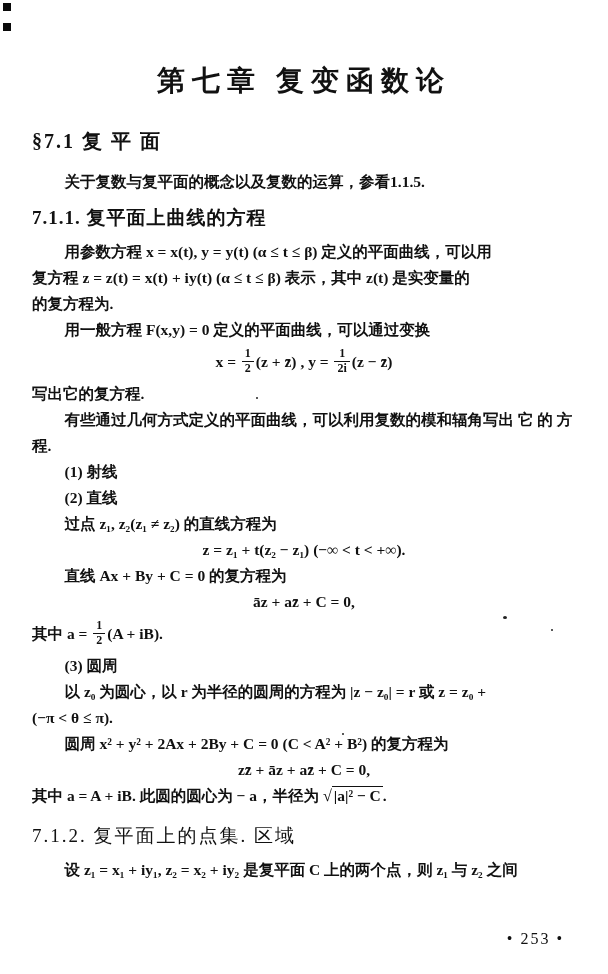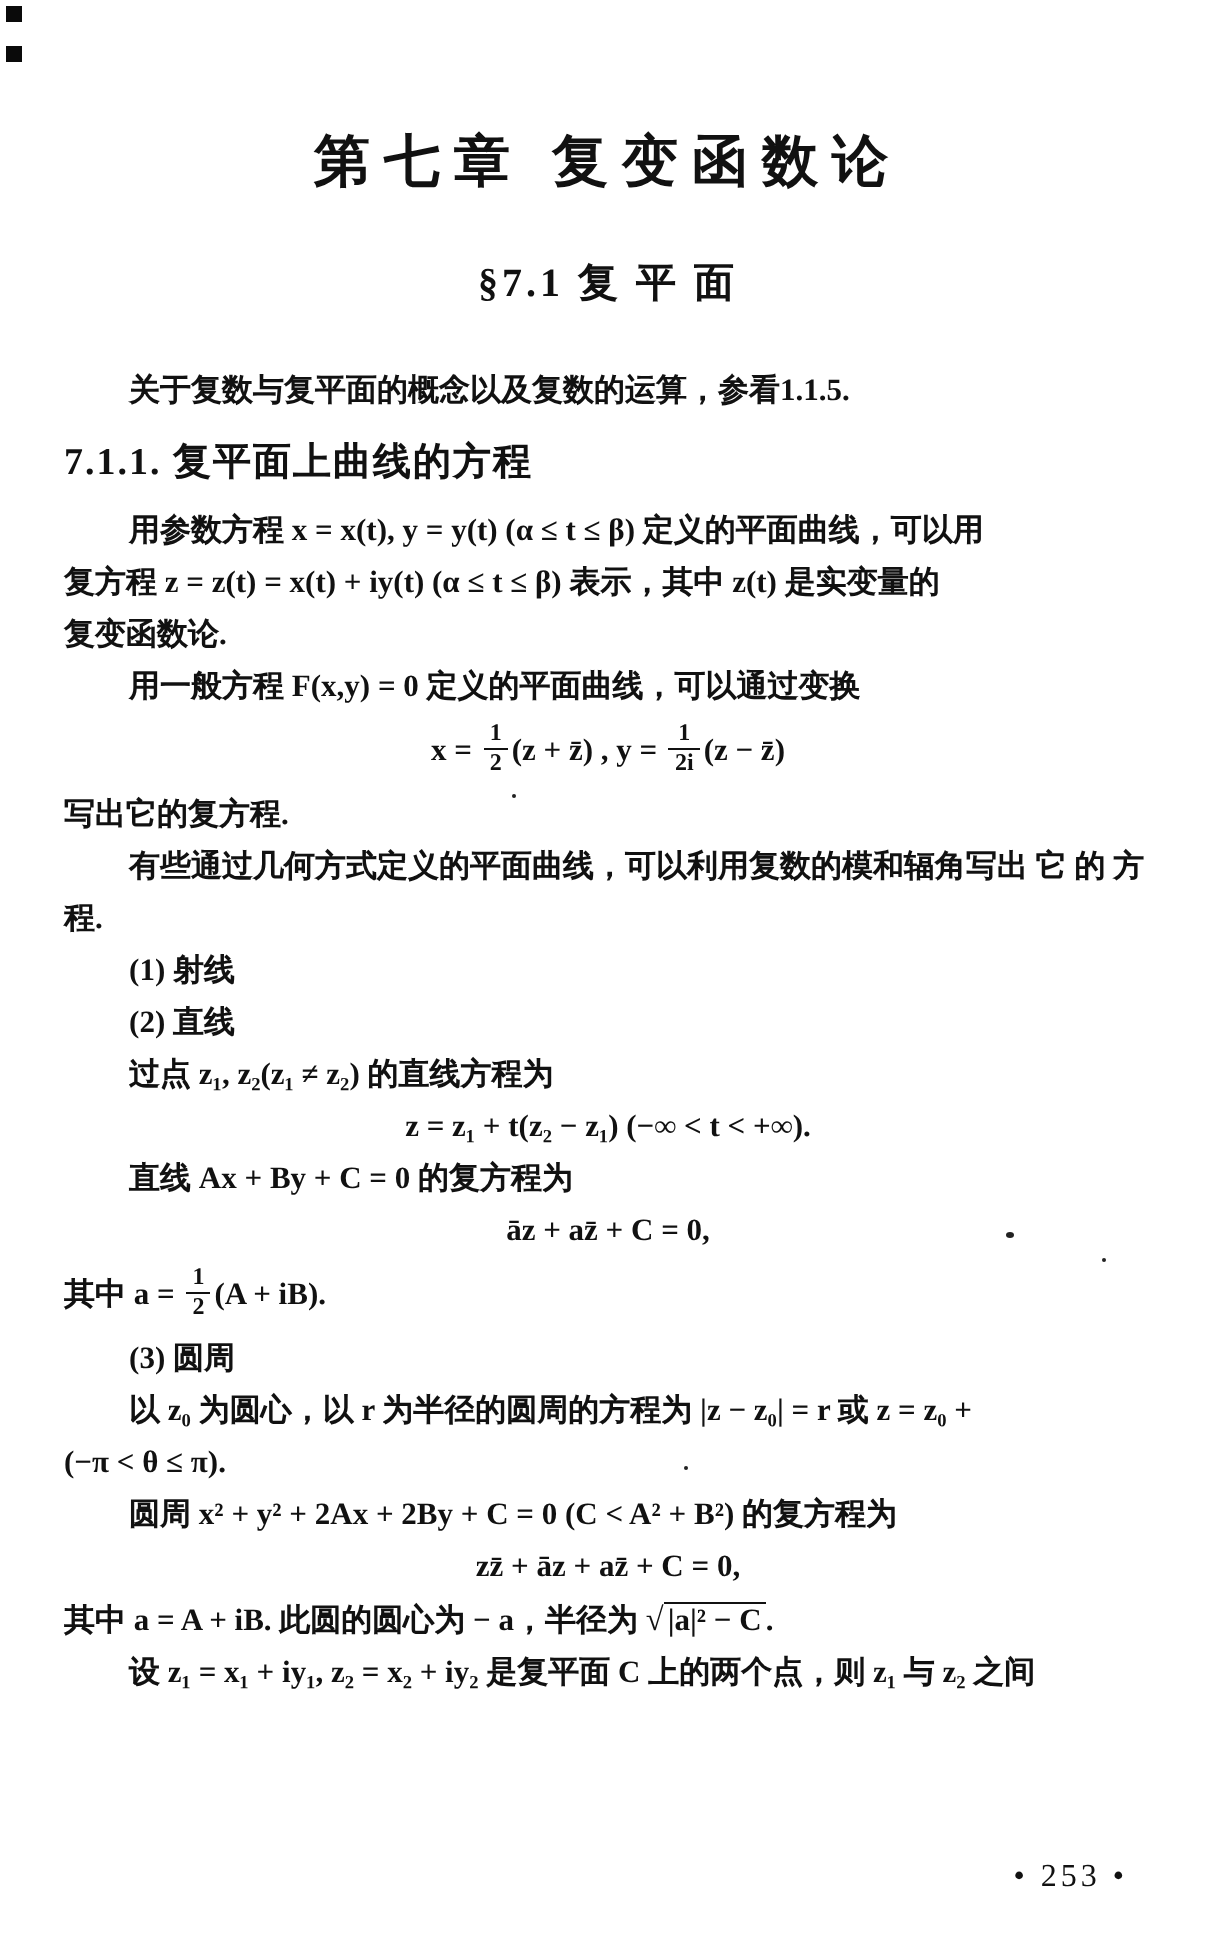--- a/index.html
+++ b/index.html
@@ -19,24 +19,24 @@
   .scan-mark.m2{top:23px;}
   .speck{position:absolute;background:#222;border-radius:50%;}
   .chapter-title{
     text-align:center;
     font-size:28px;font-weight:bold;
     letter-spacing:7px;
     margin:0 0 28px 0;
     white-space:nowrap;
   }
   .section-title{
-    text-align:center;
+    text-align:left;
     font-size:20px;font-weight:bold;
     letter-spacing:2px;
-    margin:0 0 28px 0;
+    margin:0 0 14px 0;
   }
   .lines{font-size:15.5px;line-height:26px;}
   .ln{white-space:nowrap;font-weight:bold;}
   .ln.indent{text-indent:2.1em;}
   .ln.center{text-align:center;}
   .ln.h3{
     font-size:19px;font-weight:bold;
     line-height:30px;
     margin:8px 0 6px 0;
     letter-spacing:1px;
@@ -68,21 +68,21 @@
   <div class="scan-mark m2"></div>
 
   <div class="chapter-title">第七章  复变函数论</div>
   <div class="section-title">§7.1  复  平  面</div>
 
   <div class="lines">
       <div class="ln indent intro">关于复数与复平面的概念以及复数的运算，参看1.1.5.</div>
       <div class="ln h3">7.1.1.  复平面上曲线的方程</div>
       <div class="ln indent">用参数方程 x = x(t),  y = y(t)  (α ≤ t ≤ β)  定义的平面曲线，可以用</div>
       <div class="ln">复方程 z = z(t) = x(t) + iy(t)  (α ≤ t ≤ β)  表示，其中 z(t) 是实变量的</div>
-      <div class="ln">复变函数论.</div>
+      <div class="ln">的复方程为.</div>
       <div class="ln indent">用一般方程 F(x,y) = 0 定义的平面曲线，可以通过变换</div>
       <div class="ln center formula">x = <span class="frac">
           <span class="num">1</span>
           <span class="den">2</span>
         </span>(z + z̄) ,  y = <span class="frac">
           <span class="num">1</span>
           <span class="den">2i</span>
         </span>(z − z̄)</div>
       <div class="ln">写出它的复方程.</div>
       <div class="ln indent">有些通过几何方式定义的平面曲线，可以利用复数的模和辐角写出 它 的 方</div>
@@ -96,20 +96,21 @@
       <div class="ln formula">其中 a = <span class="frac">
           <span class="num">1</span>
           <span class="den">2</span>
         </span>(A + iB).</div>
       <div class="ln indent">(3) 圆周</div>
       <div class="ln indent">以 z₀ 为圆心，以 r 为半径的圆周的方程为 |z − z₀| = r 或 z = z₀ +</div>
       <div class="ln">(−π &lt; θ ≤ π).</div>
       <div class="ln indent">圆周 x² + y² + 2Ax + 2By + C = 0  (C &lt; A² + B²)  的复方程为</div>
       <div class="ln center">zz̄ + āz + az̄ + C = 0,</div>
       <div class="ln">其中 a = A + iB.  此圆的圆心为 − a，半径为 <span class="sqrt"><span class="sign">√</span><span class="rad">|a|² − C</span></span>.</div>
+      <div class="ln h3 light">7.1.2.  复平面上的点集.  区域</div>
       <div class="ln indent">设 z₁ = x₁ + iy₁, z₂ = x₂ + iy₂ 是复平面 C 上的两个点，则 z₁ 与 z₂ 之间</div>
     </div>
 
   <div class="speck" style="left:503px;top:616px;width:4px;height:3px;"></div>
   <div class="speck" style="left:551px;top:629px;width:2px;height:2px;"></div>
   <div class="speck" style="left:256px;top:397px;width:2px;height:2px;"></div>
   <div class="speck" style="left:342px;top:733px;width:2px;height:2px;"></div>
 
   <div class="page-number">• 253 •</div>
 </div>

